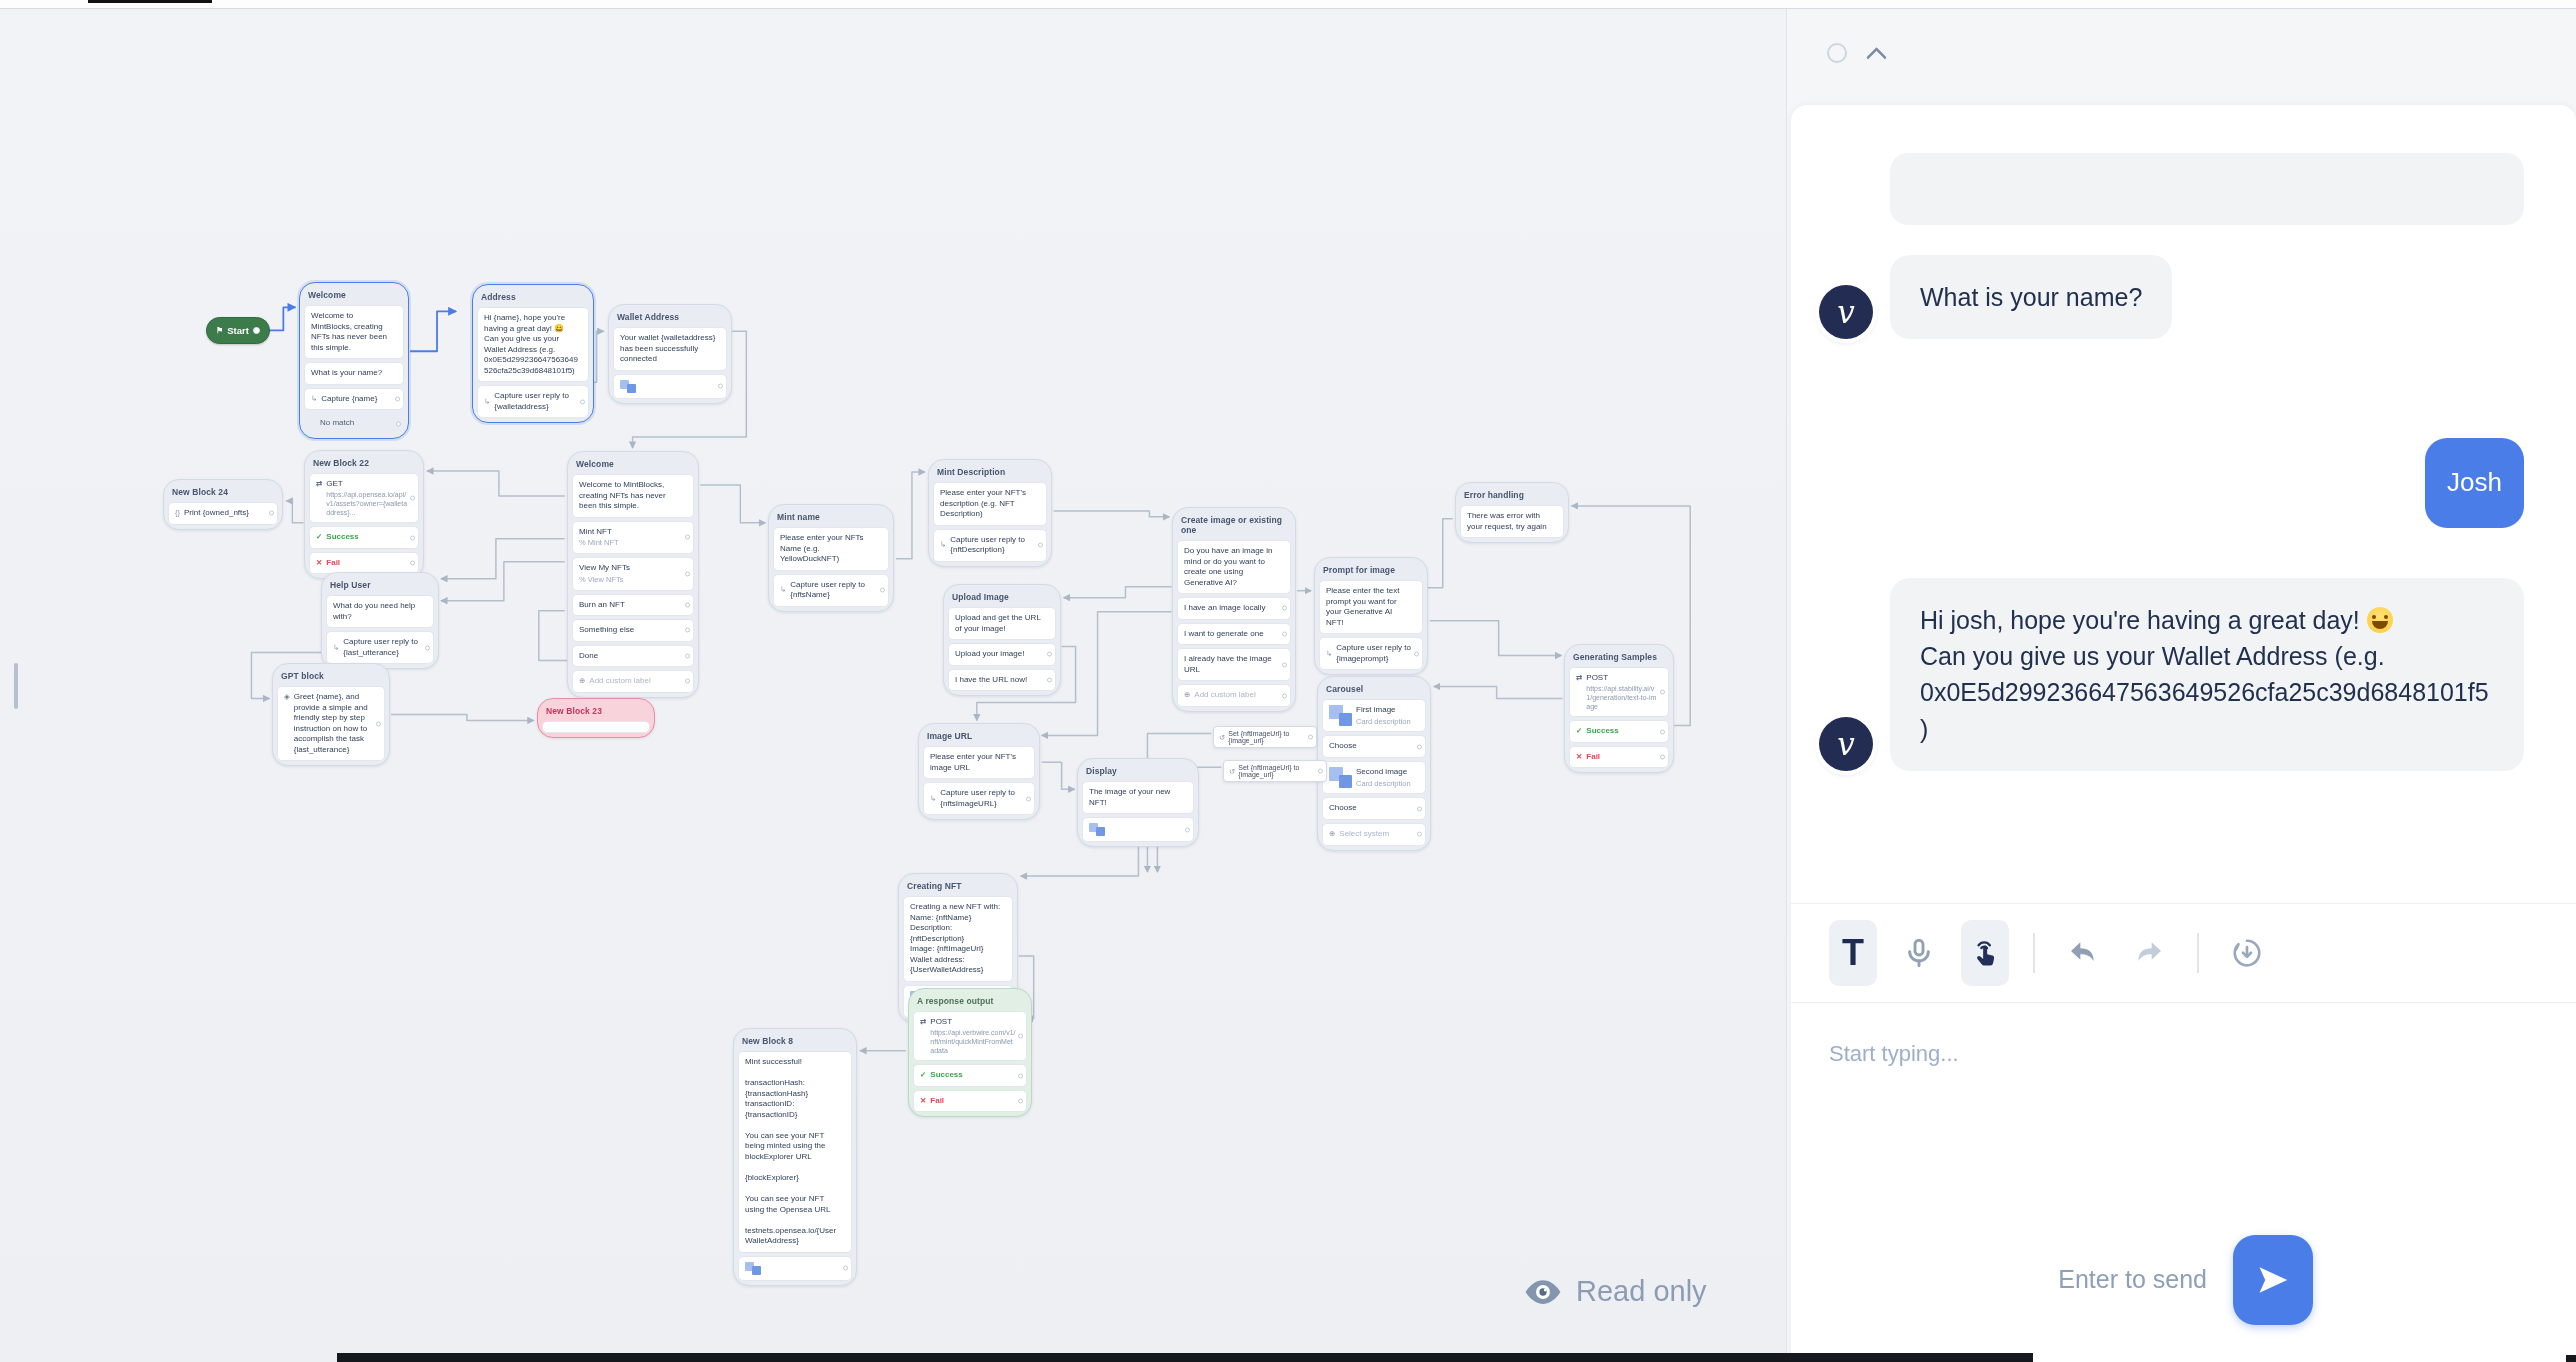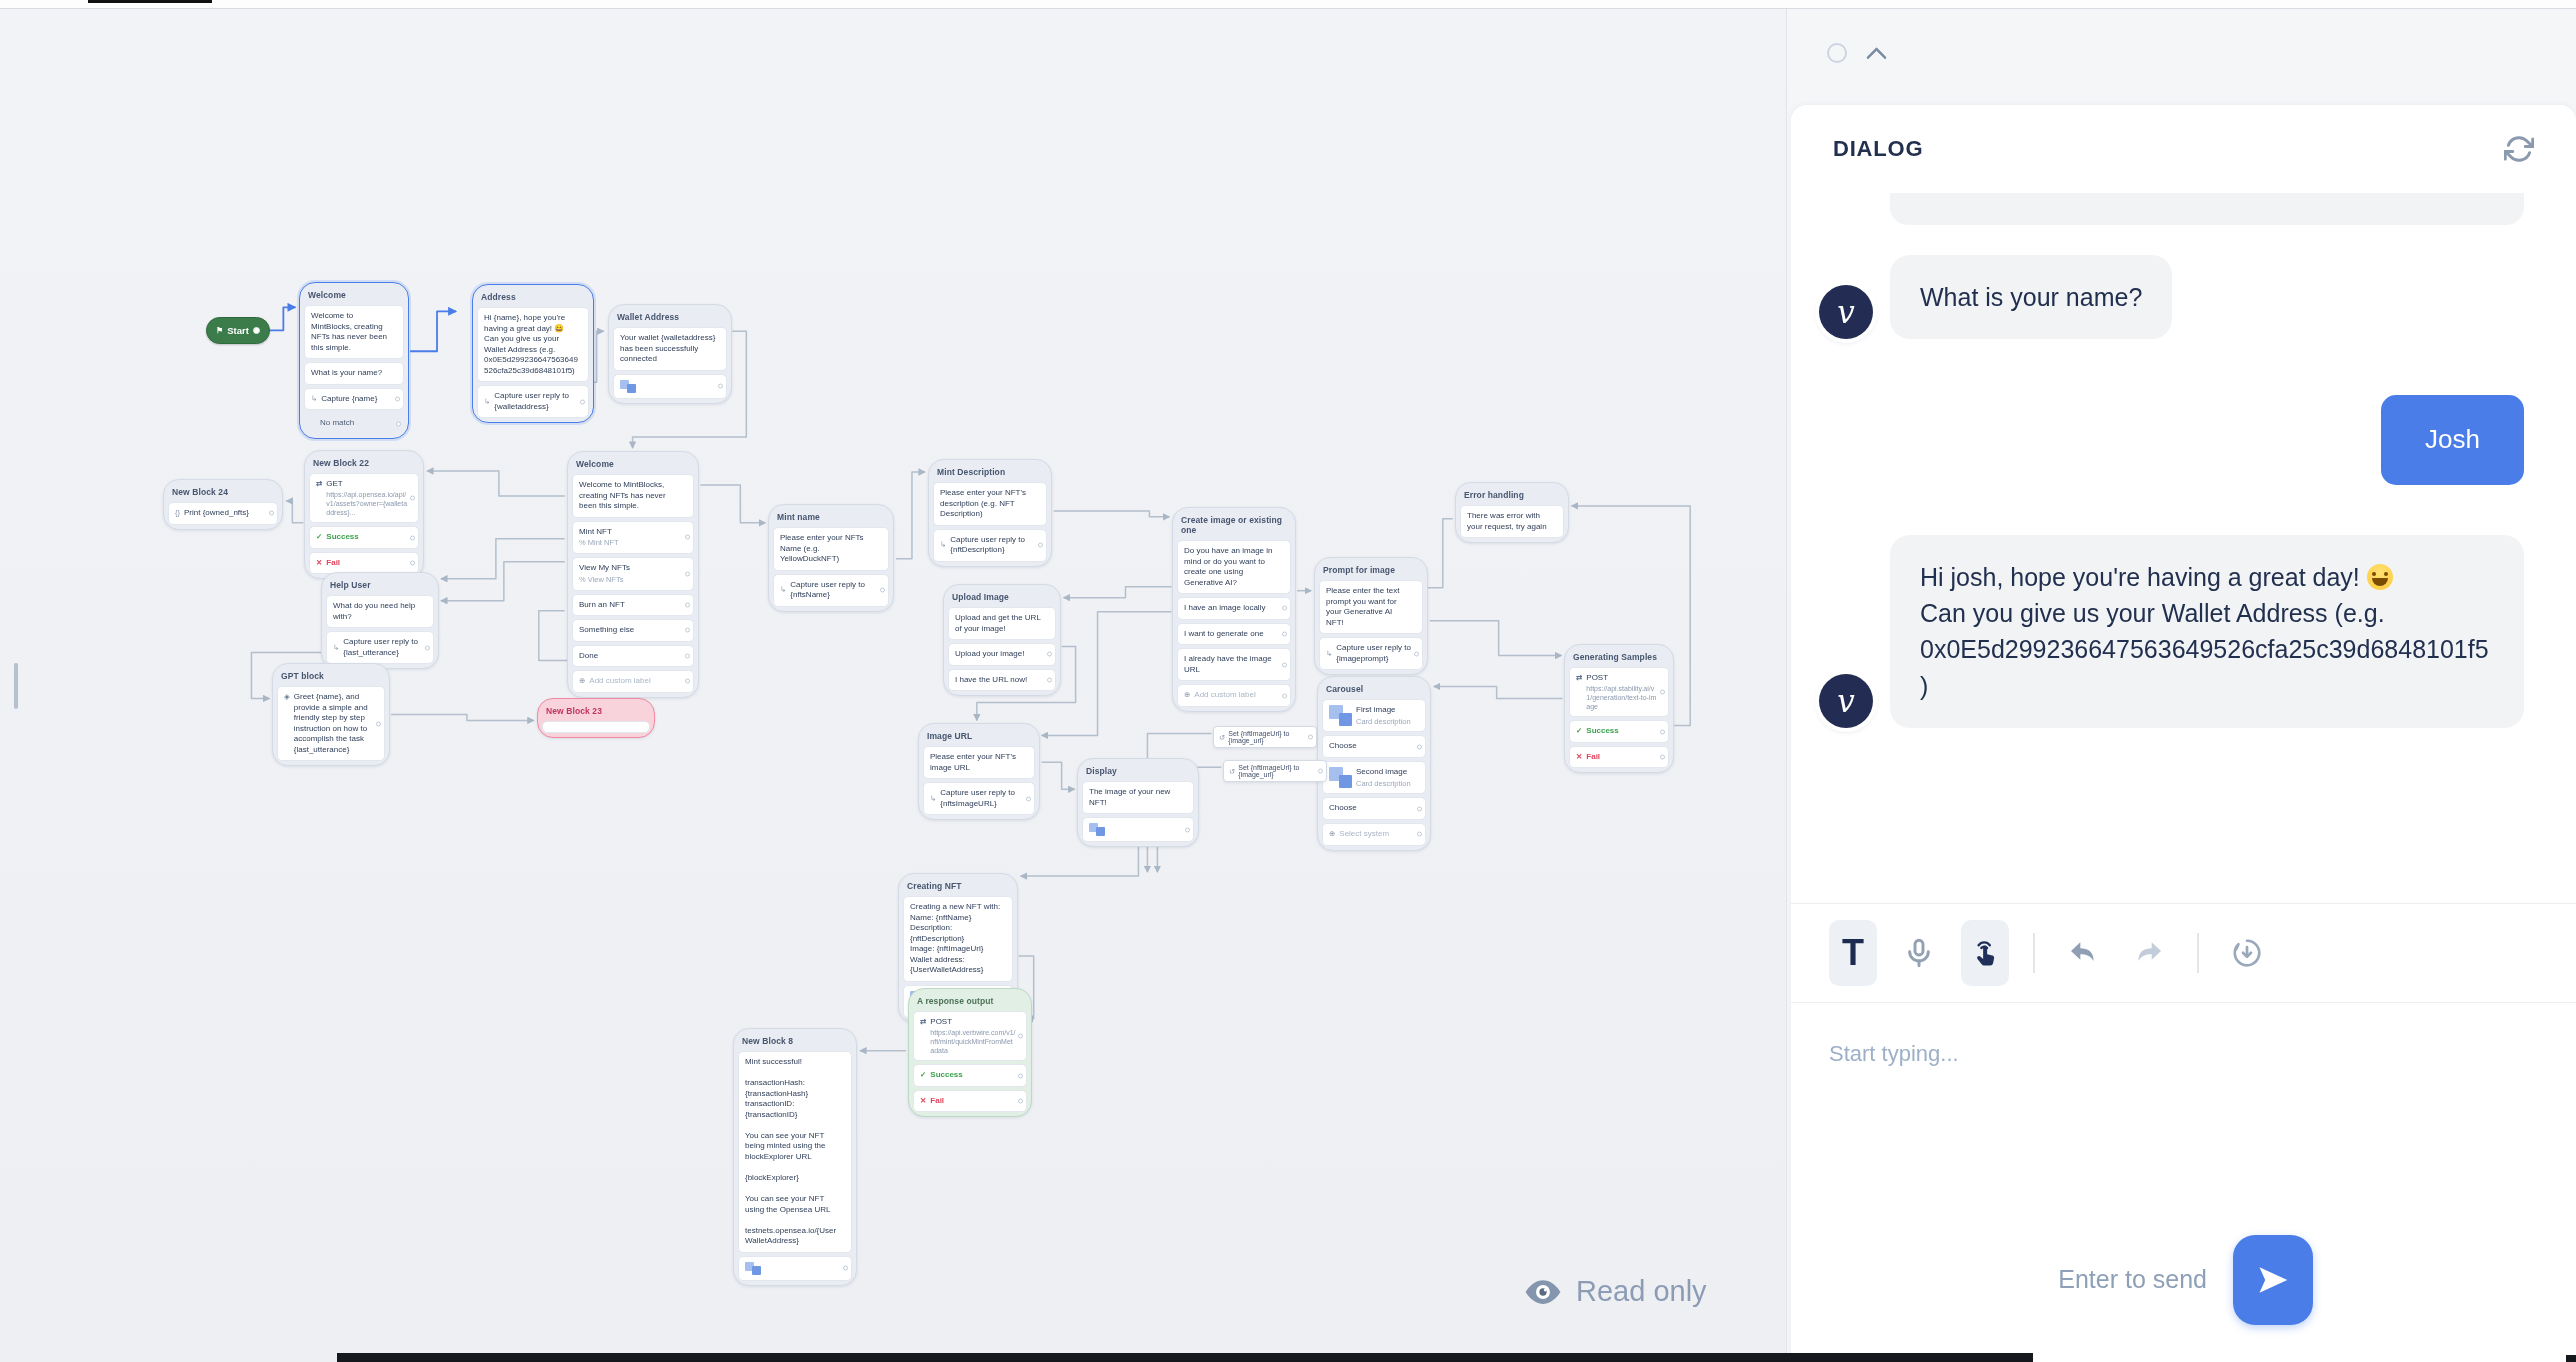--- a/index.html
+++ b/index.html
@@ -72,21 +72,21 @@
 
   .dialog-card{position:absolute;top:105px;left:4px;right:0;bottom:0;background:#fff;
     border-radius:16px 16px 0 0;box-shadow:0 -1px 6px rgba(30,50,90,.05);overflow:hidden;}
   .dialog-header{position:relative;z-index:3;height:88px;background:#fff;display:flex;align-items:center;
     padding:0 42px;border-radius:16px 16px 0 0;}
   .dialog-title{font-size:22px;font-weight:700;color:#22304f;letter-spacing:0.8px;flex:1;}
   .refresh-icon{width:30px;height:30px;color:#8a99ae;}
 
   .messages{position:absolute;top:88px;left:0;right:0;height:710px;padding:0 52px 0 28px;z-index:1;}
   .bubble{background:#f1f3f5;color:#22304f;border-radius:20px;padding:24px 30px;font-size:25px;line-height:1.45;}
-  .bubble.user{background:#4a7de8;color:#fff;border-radius:15px;padding:26px 44px;font-size:26px;}
+  .bubble.user{background:#4a7de8;color:#fff;border-radius:22px;padding:26px 22px;font-size:26px;margin-top:43px;}
   .partial-bubble{height:72px;border-radius:18px;background:#f2f3f5;margin:-40px 0 0 71px;}
   .msg-row{display:flex;align-items:flex-end;gap:17px;}
   .msg-row.right{justify-content:flex-end;}
   .avatar{width:54px;height:54px;border-radius:50%;background:#232c52;color:#fff;flex:0 0 auto;
     display:flex;align-items:center;justify-content:center;
     font-family:"DejaVu Serif",serif;font-style:italic;font-size:31px;
     box-shadow:0 0 0 4px #fff,0 2px 6px rgba(30,50,90,.25);}
   .emoji{display:inline-block;width:26px;height:26px;border-radius:50%;vertical-align:-4px;
     background:radial-gradient(circle at 50% 35%,#ffe172,#ffc93c);position:relative;}
   .emoji::before{content:"";position:absolute;top:8px;left:5px;width:4px;height:4px;border-radius:50%;
@@ -575,28 +575,20 @@
       <div class="msg-row" style="margin-top:50px;">
         <div class="avatar">v</div>
         <div class="bubble" style="word-break:break-word;">
           <span>Hi josh, hope you're having a great day!</span>
           <span class="emoji"></span><br>
           <span>Can you give us your Wallet Address (e.g. 0x0E5d299236647563649526cfa25c39d6848101f5)</span>
         </div>
       </div>
     </div>
 
-    <div class="dialog-header">
-      <span class="dialog-title">DIALOG</span>
-      <svg class="refresh-icon" viewBox="0 0 24 24" fill="none" stroke="currentColor" stroke-width="2.4" stroke-linecap="round" stroke-linejoin="round">
-        <polyline points="23 4 23 10 17 10"></polyline>
-        <polyline points="1 20 1 14 7 14"></polyline>
-        <path d="M3.51 9a9 9 0 0 1 14.85-3.36L23 10M1 14l4.64 4.36A9 9 0 0 0 20.49 15"></path>
-      </svg>
-    </div>
 
     <div class="chat-toolbar">
       <div class="tool-btn active">
         <span class="t-glyph">T</span>
       </div>
       <div class="tool-btn">
         <svg class="tool-ico" viewBox="0 0 24 24" fill="none" stroke="#93a1b5" stroke-width="2.2" stroke-linecap="round">
           <rect x="9" y="2.5" width="6" height="11" rx="3"></rect>
           <path d="M5 11a7 7 0 0 0 14 0"></path>
           <line x1="12" y1="18" x2="12" y2="21.5"></line>

